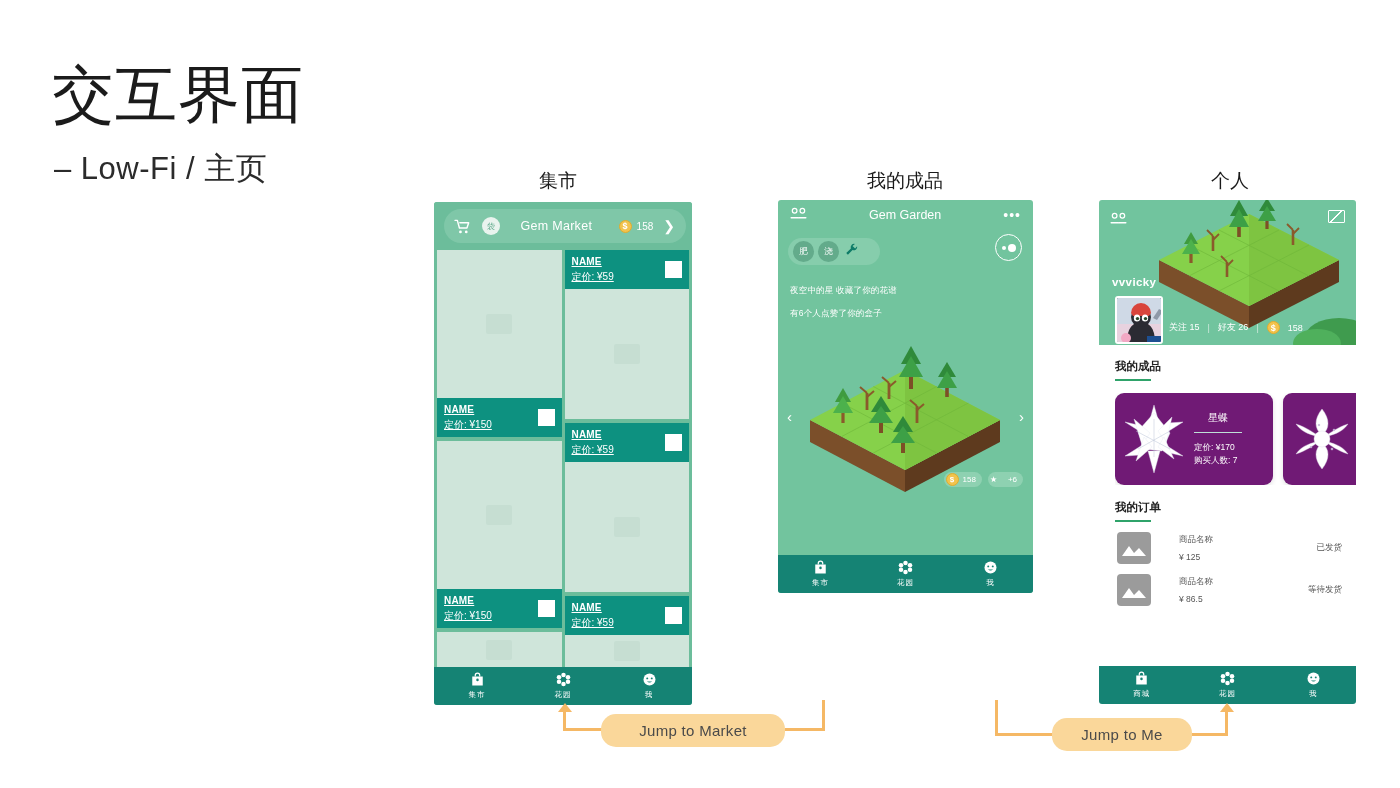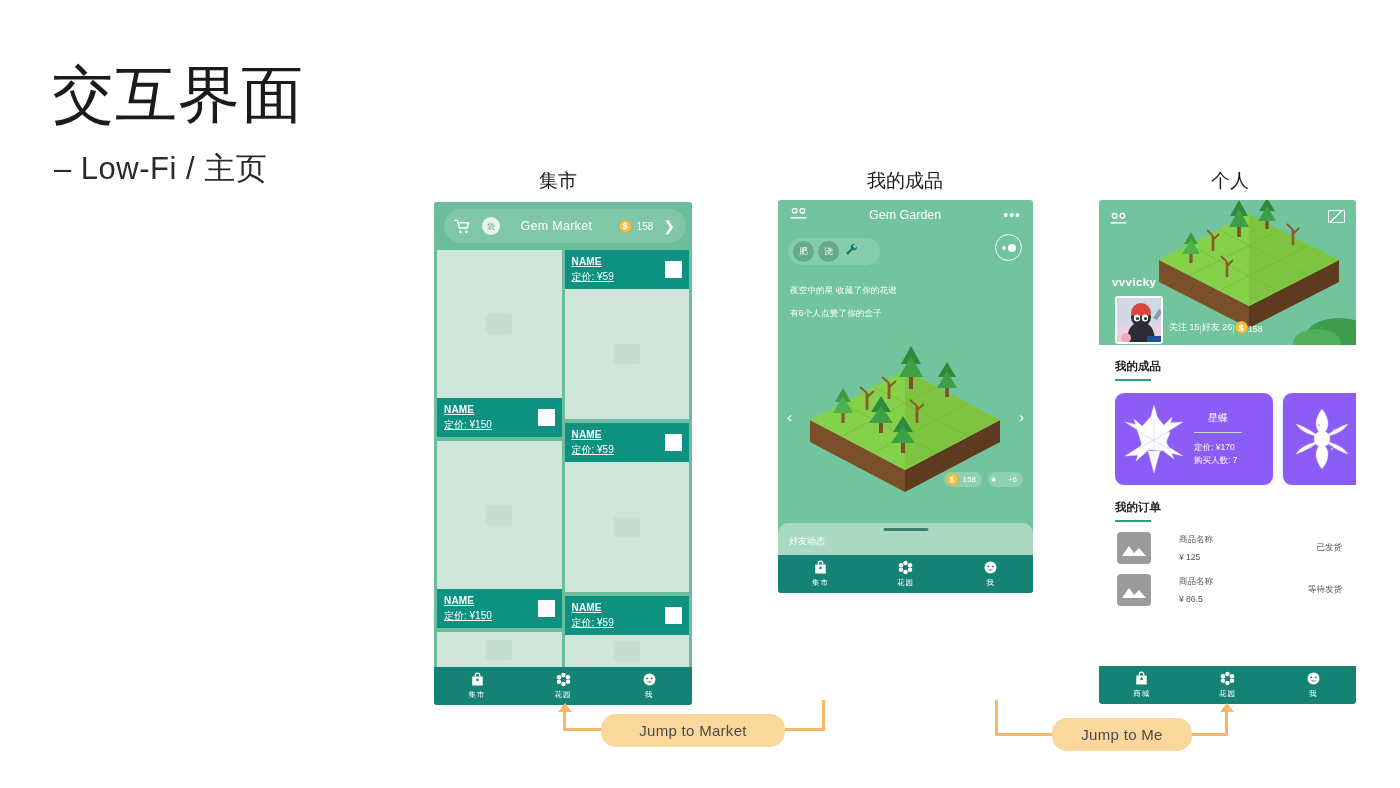--- a/index.html
+++ b/index.html
@@ -175,30 +175,30 @@
   .pf-mail {
     position: absolute; right: 11px; top: 10px; width: 17px; height: 13px;
     border: 1.5px solid #ffffff; border-radius: 1px;
   }
   .pf-mail:after {
     content: ""; position: absolute; left: 0; top: 0; width: 100%; height: 100%;
     background: linear-gradient(135deg, transparent 45%, #fff 45%, #fff 52%, transparent 52%);
   }
   .pf-stats {
     position: absolute; left: 70px; bottom: 11px; display: flex;
-    align-items: flex-end; gap: 0; color: #ffffff; font-size: 9px;
+    align-items: center; gap: 8px; color: #ffffff; font-size: 9px;
   }
   .pf-stats .sep { color: #cfe9dc; }
   .pf-section {
     margin: 14px 0 0 16px; font-size: 11.5px; color: #222222; font-weight: 600;
   }
   .pf-underline { width: 36px; height: 2px; background: #2fa36a; margin: 5px 0 0 16px; }
   .pf-goods { display: flex; gap: 10px; margin: 12px 0 0 16px; overflow: hidden; }
   .goods-card {
-    width: 158px; height: 92px; background: #8b5cf6; border-radius: 9px;
+    width: 158px; height: 92px; background: #701a75; border-radius: 9px;
     display: flex; align-items: center; flex: none; position: relative;
     box-shadow: 0 2px 5px rgba(0,0,0,.12);
   }
   .goods-img { width: 74px; height: 80px; flex: none; margin-left: 2px; position: relative; }
   .goods-meta { color: #ffffff; padding-left: 3px; }
   .goods-name { font-size: 10px; text-align: center; }
   .goods-rule { width: 48px; height: 1px; background: #bfe0d7; margin: 7px auto 8px auto; }
   .goods-line { font-size: 8.5px; line-height: 1.55; }
   .pf-orders { margin-top: 15px; }
   .order-row {
@@ -467,24 +467,20 @@
     <span class="pillbadge">
       <span class="coin">$</span>
       <span>158</span>
     </span>
     <span class="pillbadge">
       <span class="star">★</span>
       <span>+6</span>
     </span>
   </div>
 
-  <div class="gd-feed">
-    <div class="gd-feed-handle"></div>
-    <div class="gd-feed-label">好友动态</div>
-  </div>
 
   <div class="navbar">
     <div class="nav-item">
       <span class="nav-ico">
         <svg viewBox="0 0 20 20" width="15" height="15">
             <path d="M3 6h14v12H3z" fill="#fff"></path>
             <path d="M7 6V4.6a3 3 0 016 0V6" fill="none" stroke="#fff" stroke-width="1.6"></path>
             <circle cx="10" cy="10.5" r="1.7" fill="#158374"></circle>
           </svg>
       </span>

